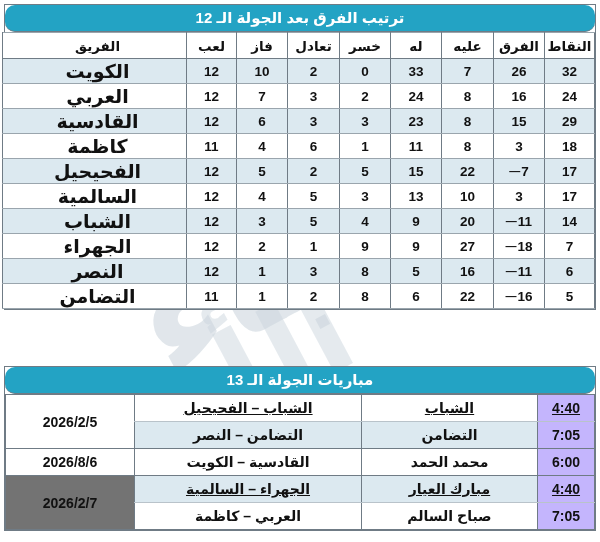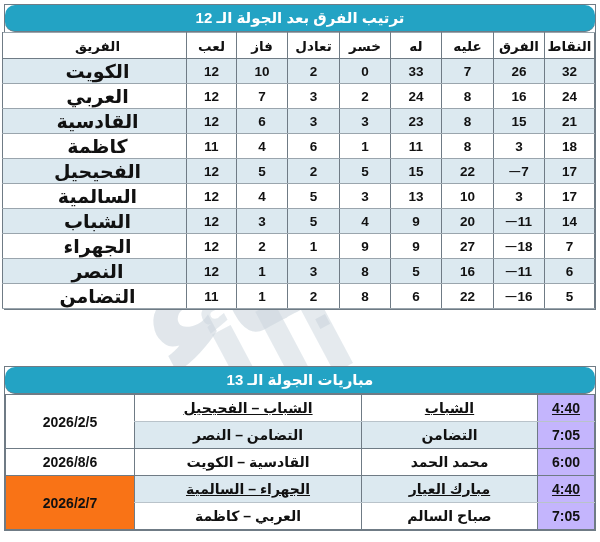--- a/index.html
+++ b/index.html
@@ -167,21 +167,21 @@
     border-bottom-color: #b9c3ca;
     text-decoration: underline;
   }
   .fx-date {
     background: #ffffff;
     font-size: 13px;
     font-family: "Liberation Sans", sans-serif;
     margin-left: 28px;
   }
   .fx-date.tint {
-    background: #f97316;
+    background: #737373;
   }
   .fx-match {
     background: #ffffff;
   }
   .fx-match.tint {
     background: #dce9f0;
   }
   .fx-stadium {
     background: #ffffff;
   }
@@ -254,21 +254,21 @@
               <td>16</td>
               <td>8</td>
               <td>24</td>
               <td>2</td>
               <td>3</td>
               <td>7</td>
               <td>12</td>
               <td class="col-team">العربي</td>
             </tr>
             <tr>
-              <td>21</td>
+              <td>29</td>
               <td>15</td>
               <td>8</td>
               <td>23</td>
               <td>3</td>
               <td>3</td>
               <td>6</td>
               <td>12</td>
               <td class="col-team">القادسية</td>
             </tr>
             <tr>

